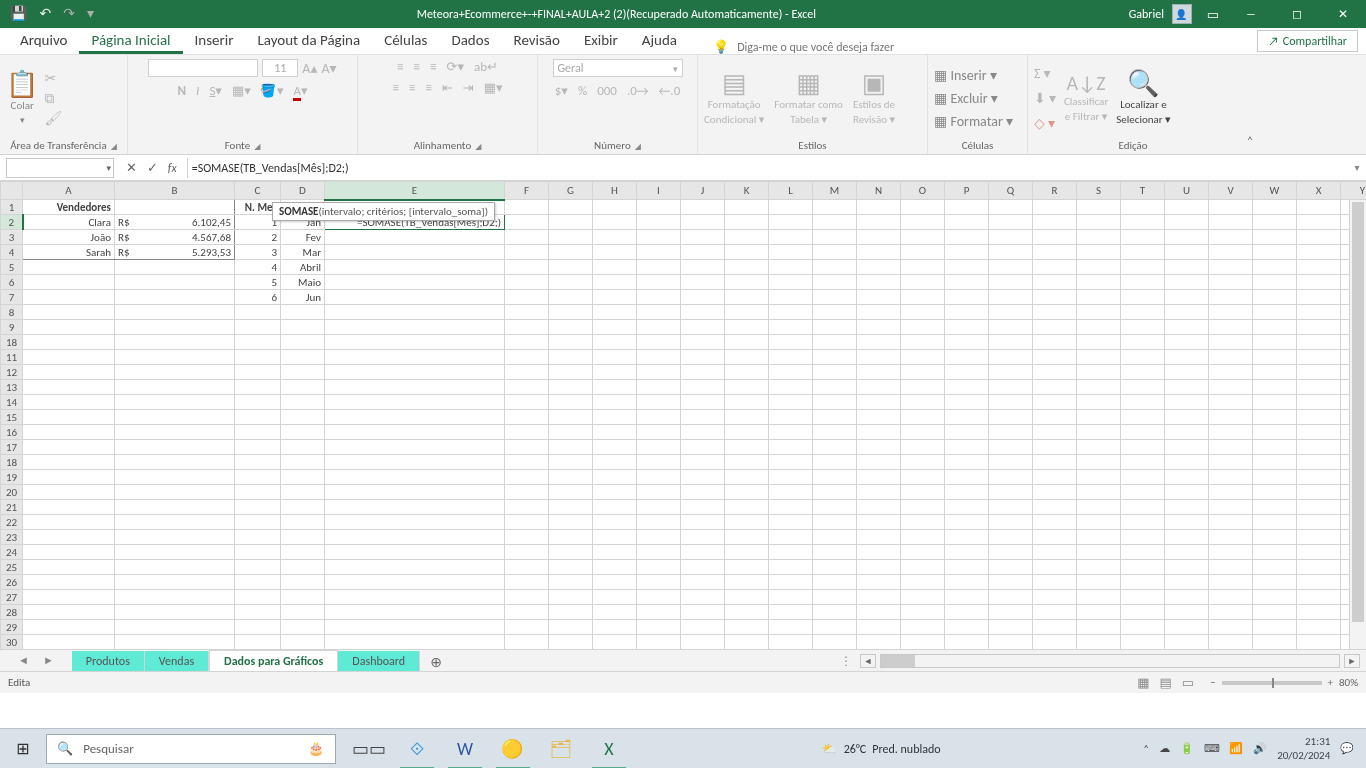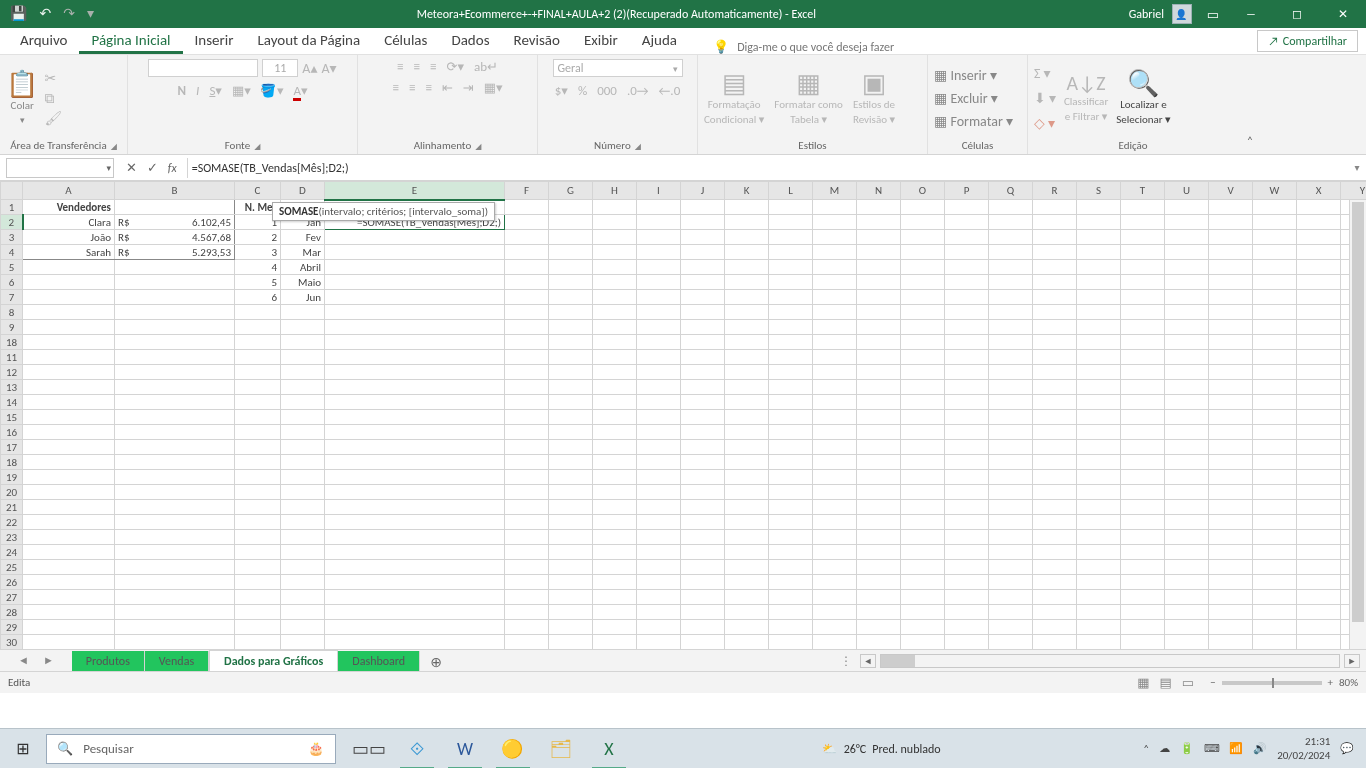--- a/index.html
+++ b/index.html
@@ -63,21 +63,21 @@
   td.editing { border:1px solid #217346 !important; position:relative; }
 
   
   .ftooltip { position:absolute; left:272px; top:21px; background:#fff; border:1px solid #aaa; padding:2px 6px; font-size:11px; color:#555; white-space:nowrap; box-shadow:1px 1px 2px rgba(0,0,0,.2); z-index:5; }
   .ftooltip b { font-weight:bold; color:#333; }
 
   
   .sheetbar { height:22px; border-top:1px solid #d4d4d4; background:#f3f3f3; display:flex; align-items:center; }
   .sheetnav { display:flex; gap:14px; padding:0 18px; color:#888; font-size:11px; }
   .sheettabs { display:flex; align-items:flex-end; height:100%; }
-  .sheet { padding:3px 14px; font-size:12px; color:#555; border-right:1px solid #d4d4d4; background:#22c55e; }
+  .sheet { padding:3px 14px; font-size:12px; color:#555; border-right:1px solid #d4d4d4; background:#5eead4; }
   .sheet.active { background:#fff; color:#217346; font-weight:bold; border-top:1px solid #d4d4d4; border-left:1px solid #d4d4d4; }
   .sheetadd { padding:0 10px; color:#666; font-size:14px; }
   .hscroll { flex:1; display:flex; align-items:center; justify-content:flex-end; padding-right:6px; gap:4px; }
   .hscroll .track { width:460px; height:14px; border:1px solid #c8c8c8; background:#f3f3f3; position:relative; }
   .hscroll .thumb { position:absolute; left:0; top:0; height:100%; width:34px; background:#cdcdcd; }
   .hscroll .btn { width:16px; height:14px; border:1px solid #c8c8c8; display:flex; align-items:center; justify-content:center; font-size:9px; color:#666; }
 
   
   .status { height:22px; border-top:1px solid #d4d4d4; background:#f3f3f3; display:flex; align-items:center; font-size:11px; color:#555; padding:0 8px; gap:16px; }
   .status .views { margin-left:auto; display:flex; gap:10px; color:#888; font-size:13px; }

